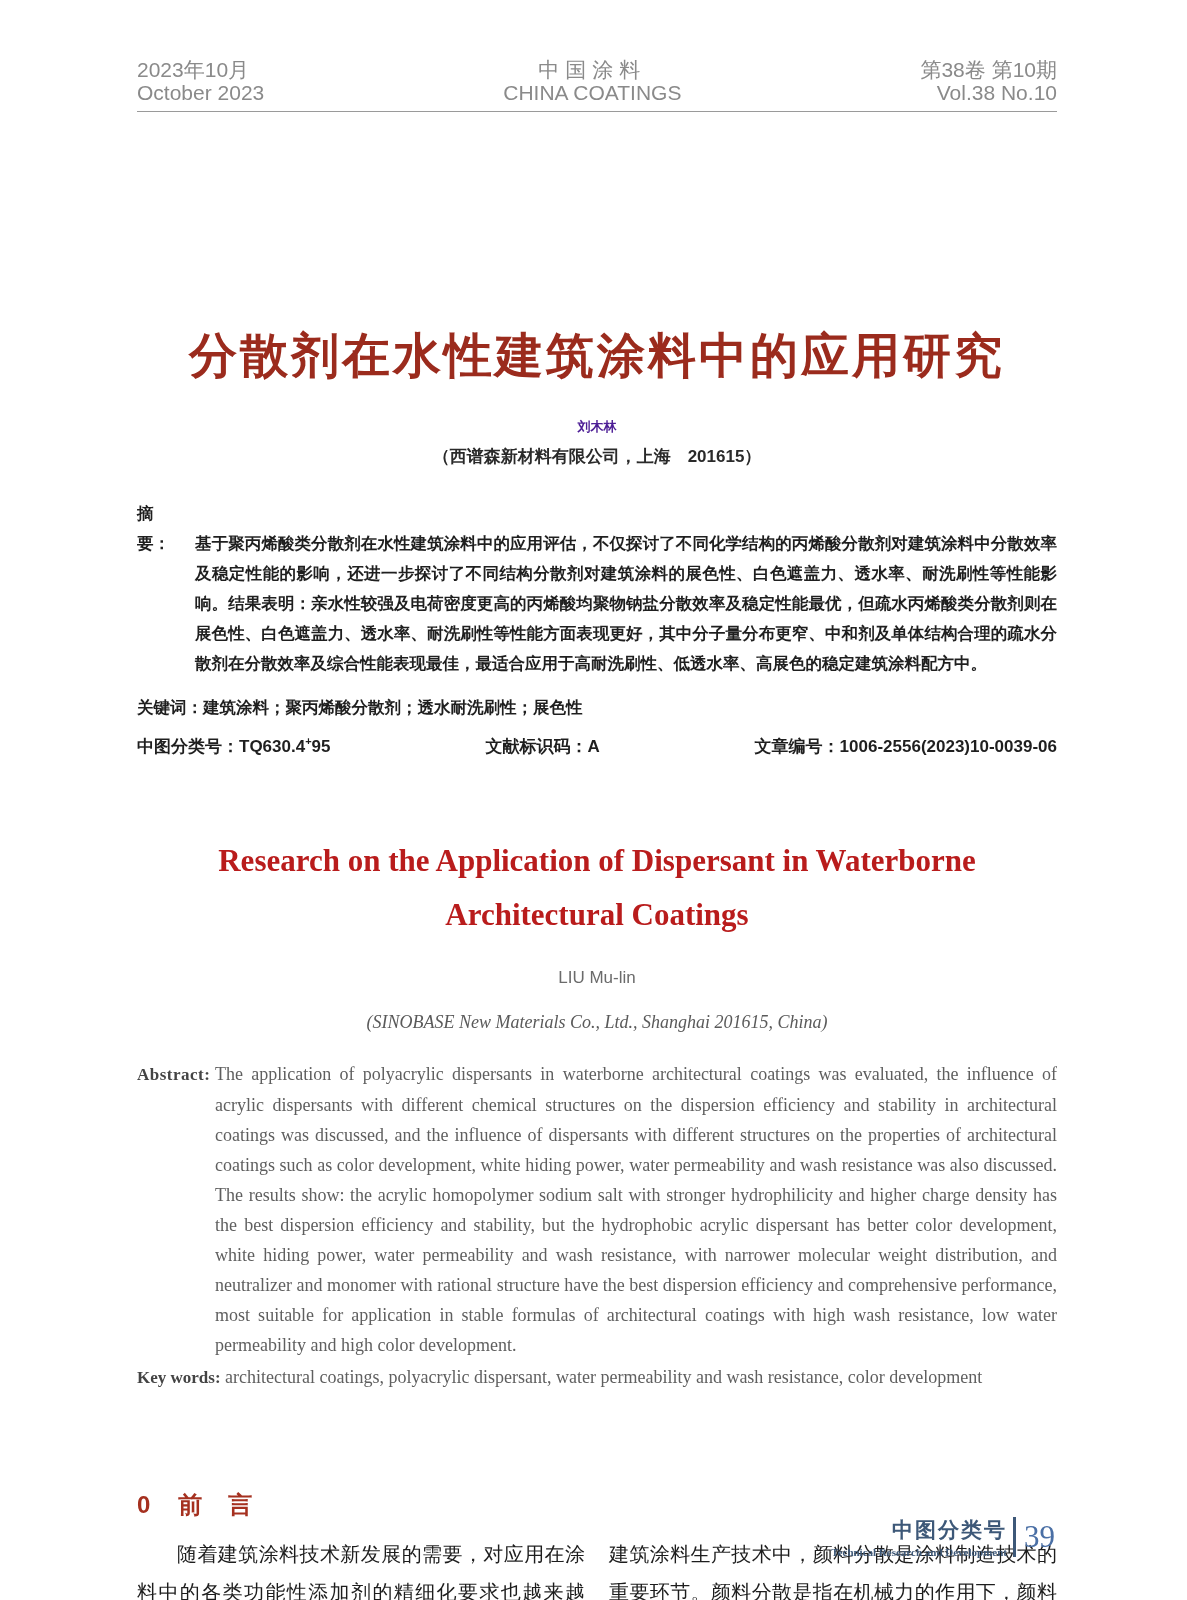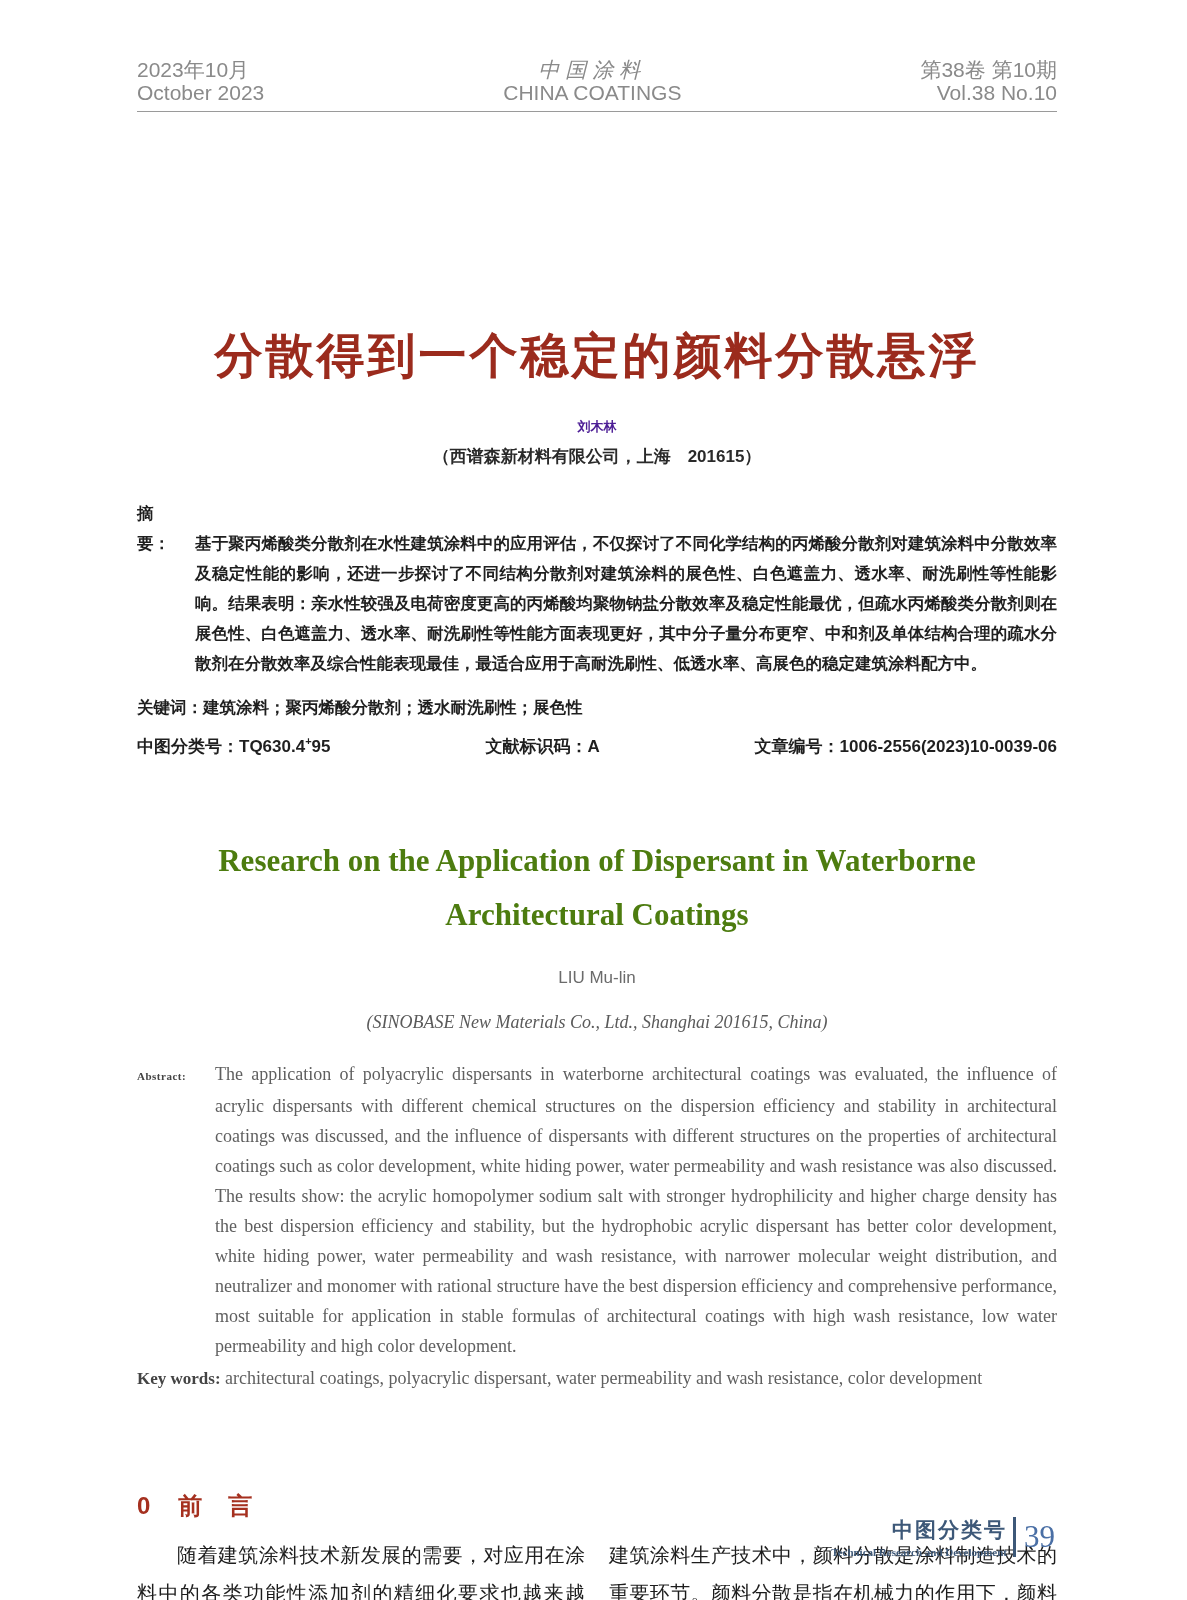--- a/index.html
+++ b/index.html
@@ -21,21 +21,21 @@
     display: flex;
     justify-content: space-between;
     align-items: flex-end;
     border-bottom: 1.5px solid #9a9a9a;
     padding-bottom: 7px;
     color: #8a8a8a;
     font-size: 21px;
     line-height: 23px;
   }
   .jh-col.center { text-align: center; }
-  .jh-col.center .l1 { letter-spacing: 6px; font-style: italic; }
+  .jh-col.center .l1 { letter-spacing: 6px; }
   .jh-col.right { text-align: right; }
 
   
   .title-zh {
     margin-top: 212px;
     text-align: center;
     font-size: 48px;
     font-weight: bold;
     letter-spacing: 3px;
     color: #9b2b1d;
@@ -92,21 +92,21 @@
 
   
   .title-en {
     margin: 76px auto 0;
     max-width: 900px;
     text-align: center;
     font-family: "Liberation Serif", "DejaVu Serif", serif;
     font-size: 31px;
     font-weight: bold;
     line-height: 54px;
-    color: #4d7c0f;
+    color: #b91c1c;
   }
   .author-en {
     margin-top: 26px;
     text-align: center;
     font-size: 17px;
     color: #6b6b6b;
   }
   .affil-en {
     margin-top: 24px;
     text-align: center;
@@ -126,21 +126,21 @@
     color: #5f5f5f;
     padding-left: 78px;
     text-indent: -78px;
   }
   .abstract-en .lbl {
     display: inline-block;
     width: 78px;
     text-indent: 0;
     font-weight: bold;
     color: #444;
-    font-size: 11px;
+    font-size: 17px;
     letter-spacing: 0.5px;
   }
   .keywords-en {
     margin-top: 2px;
     font-family: "Liberation Serif", "DejaVu Serif", serif;
     font-size: 18px;
     line-height: 30px;
     color: #5f5f5f;
   }
   .keywords-en .lbl { font-weight: bold; color: #444; font-size: 17px; }
@@ -211,21 +211,21 @@
       <div class="jh-col center">
         <div class="l1">中国涂料</div>
         <div class="l2">CHINA COATINGS</div>
       </div>
       <div class="jh-col right">
         <div class="l1">第38卷 第10期</div>
         <div class="l2">Vol.38 No.10</div>
       </div>
     </header>
 
-    <h1 class="title-zh">分散得到一个稳定的颜料分散悬浮</h1>
+    <h1 class="title-zh">分散剂在水性建筑涂料中的应用研究</h1>
     <div class="author-zh">刘木林</div>
     <div class="affil-zh">（西谱森新材料有限公司，上海　201615）</div>
 
     <p class="abstract-zh"><span class="lbl">摘　要：</span><span>基于聚丙烯酸类分散剂在水性建筑涂料中的应用评估，不仅探讨了不同化学结构的丙烯酸分散剂对建筑涂料中分散效率及稳定性能的影响，还进一步探讨了不同结构分散剂对建筑涂料的展色性、白色遮盖力、透水率、耐洗刷性等性能影响。结果表明：亲水性较强及电荷密度更高的丙烯酸均聚物钠盐分散效率及稳定性能最优，但疏水丙烯酸类分散剂则在展色性、白色遮盖力、透水率、耐洗刷性等性能方面表现更好，其中分子量分布更窄、中和剂及单体结构合理的疏水分散剂在分散效率及综合性能表现最佳，最适合应用于高耐洗刷性、低透水率、高展色的稳定建筑涂料配方中。</span></p>
 
     <p class="keywords-zh"><span class="lbl">关键词：</span><span>建筑涂料；聚丙烯酸分散剂；透水耐洗刷性；展色性</span></p>
 
     <div class="meta-row">
       <span><span>中图分类号：</span><span>TQ630.4</span><sup>+</sup><span>95</span></span>
       <span><span>文献标识码：</span><span>A</span></span>

